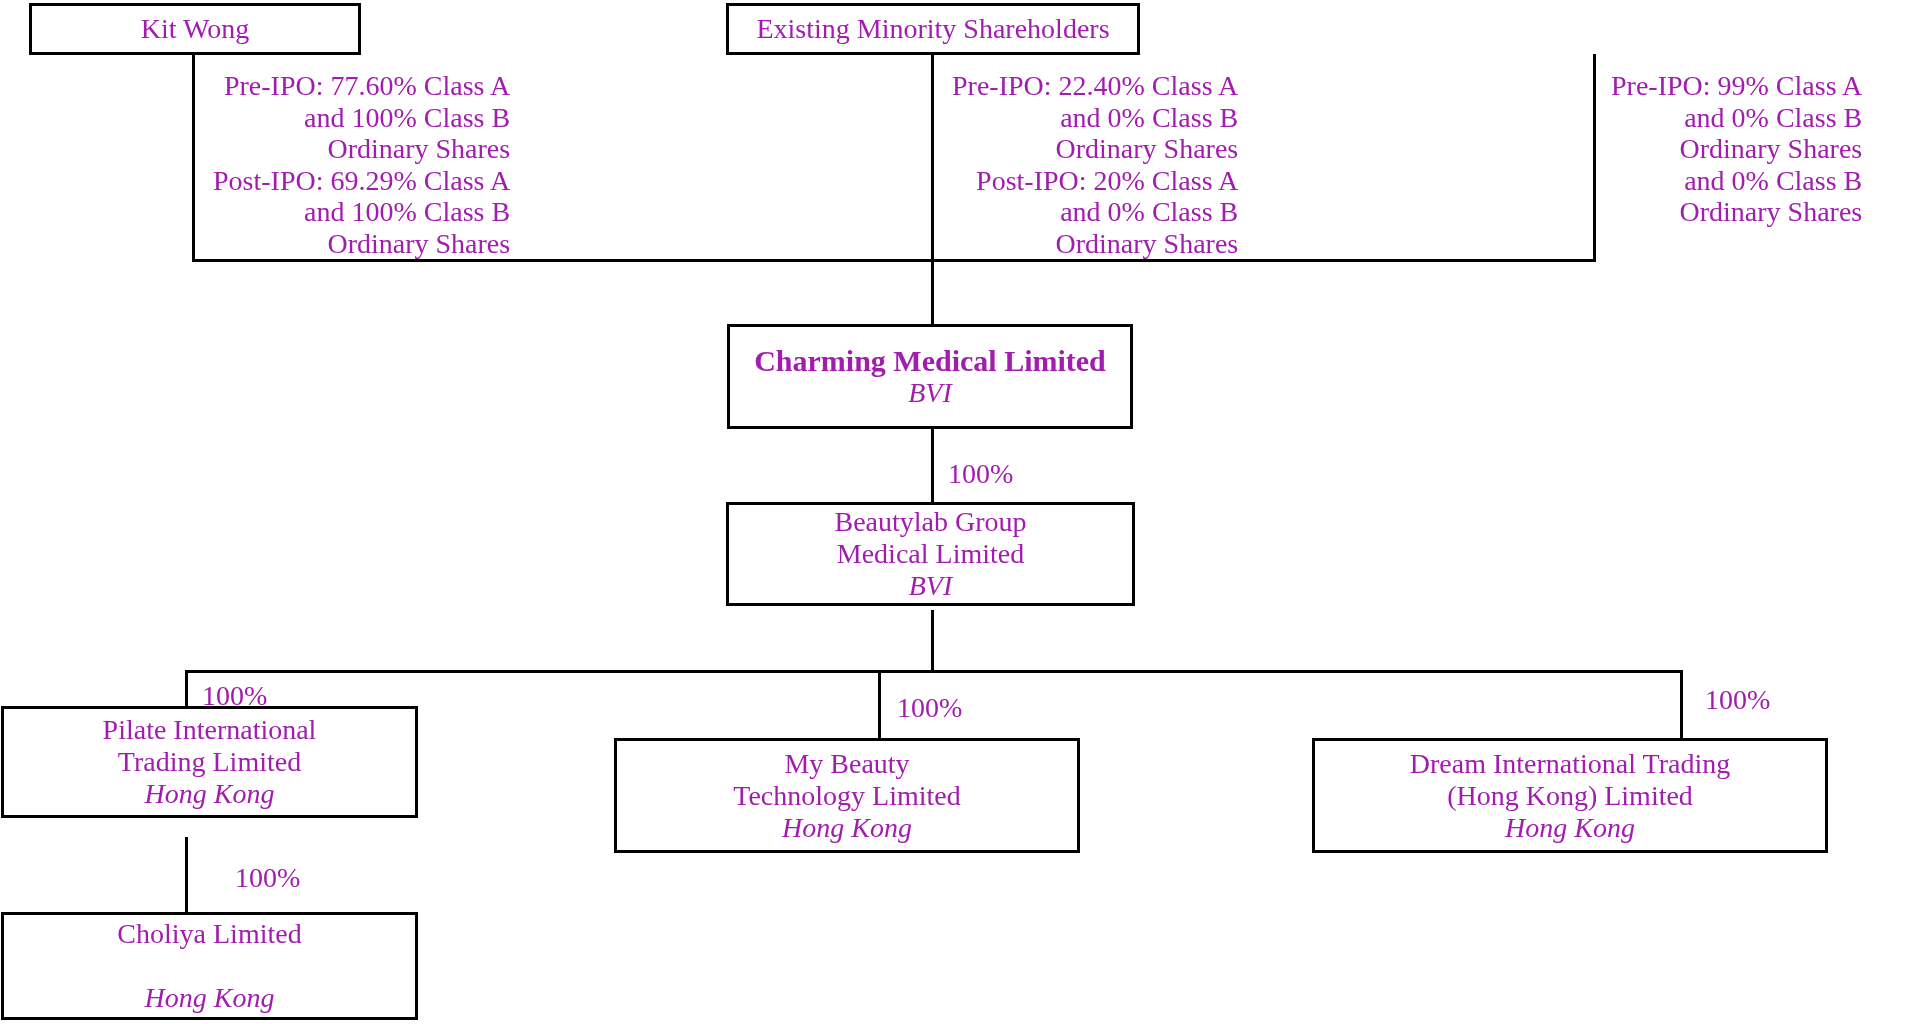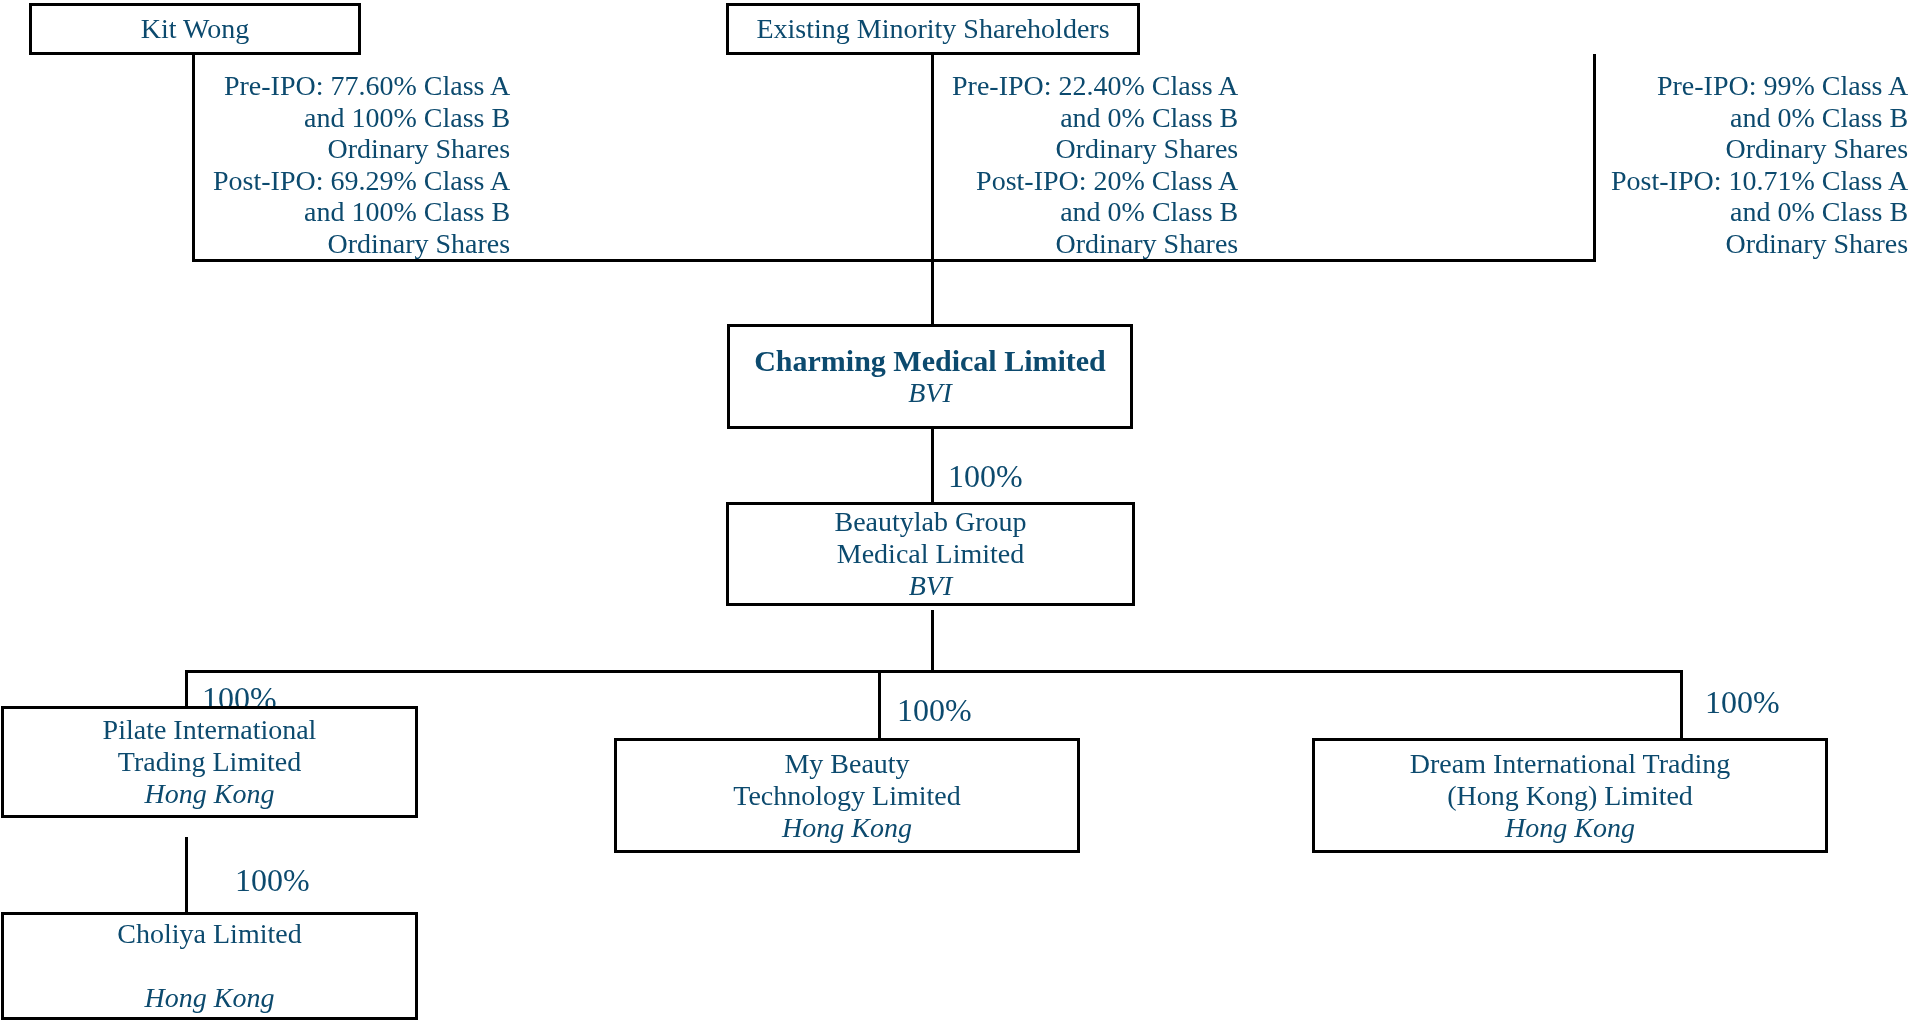--- a/index.html
+++ b/index.html
@@ -2,21 +2,21 @@
 <html><head>
 <meta charset="utf-8">
 <style>
   * { margin: 0; padding: 0; box-sizing: border-box; }
   html, body { background: #ffffff; }
   #canvas {
     position: relative;
     width: 1928px;
     height: 1024px;
     background: #ffffff;
-    color: #0c4a6e;
+    color: #a21caf;
     font-family: "Liberation Serif", serif;
     overflow: hidden;
   }
   .box {
     position: absolute;
     border: 3px solid #000000;
     background: #ffffff;
     display: flex;
     flex-direction: column;
     align-items: center;
@@ -28,21 +28,21 @@
   }
   .vline { position: absolute; width: 3px; background: #000000; }
   .hline { position: absolute; height: 3px; background: #000000; }
   .detail {
     position: absolute;
     font-size: 28px;
     line-height: 31.5px;
     white-space: nowrap;
     text-align: right;
   }
-  .pct { position: absolute; font-size: 32px; white-space: nowrap; }
+  .pct { position: absolute; font-size: 28px; white-space: nowrap; }
   .em { font-style: italic; }
   .bold { font-weight: bold; font-size: 30px; }
 </style>
 </head>
 <body>
 
 <div id="canvas">
 
   <div class="box" style="left:29px; top:3px; width:332px; height:52px;">
     <span>Kit Wong</span>
@@ -68,21 +68,20 @@
     <div>Ordinary Shares</div>
     <div>Post-IPO: 20% Class A</div>
     <div>and 0% Class B</div>
     <div>Ordinary Shares</div>
   </div>
 
   <div class="detail" style="left:1611px; top:70px;">
     <div>Pre-IPO: 99% Class A</div>
     <div>and 0% Class B</div>
     <div>Ordinary Shares</div>
-    <div>Post-IPO: 10.71% Class A</div>
     <div>and 0% Class B</div>
     <div>Ordinary Shares</div>
   </div>
 
   <div class="vline" style="left:192px; top:54px; height:208px;"></div>
   <div class="vline" style="left:931px; top:54px; height:270px;"></div>
   <div class="vline" style="left:1593px; top:54px; height:208px;"></div>
   <div class="hline" style="left:192px; top:259px; width:1404px;"></div>
 
   <div class="box" style="left:727px; top:324px; width:406px; height:105px;">

